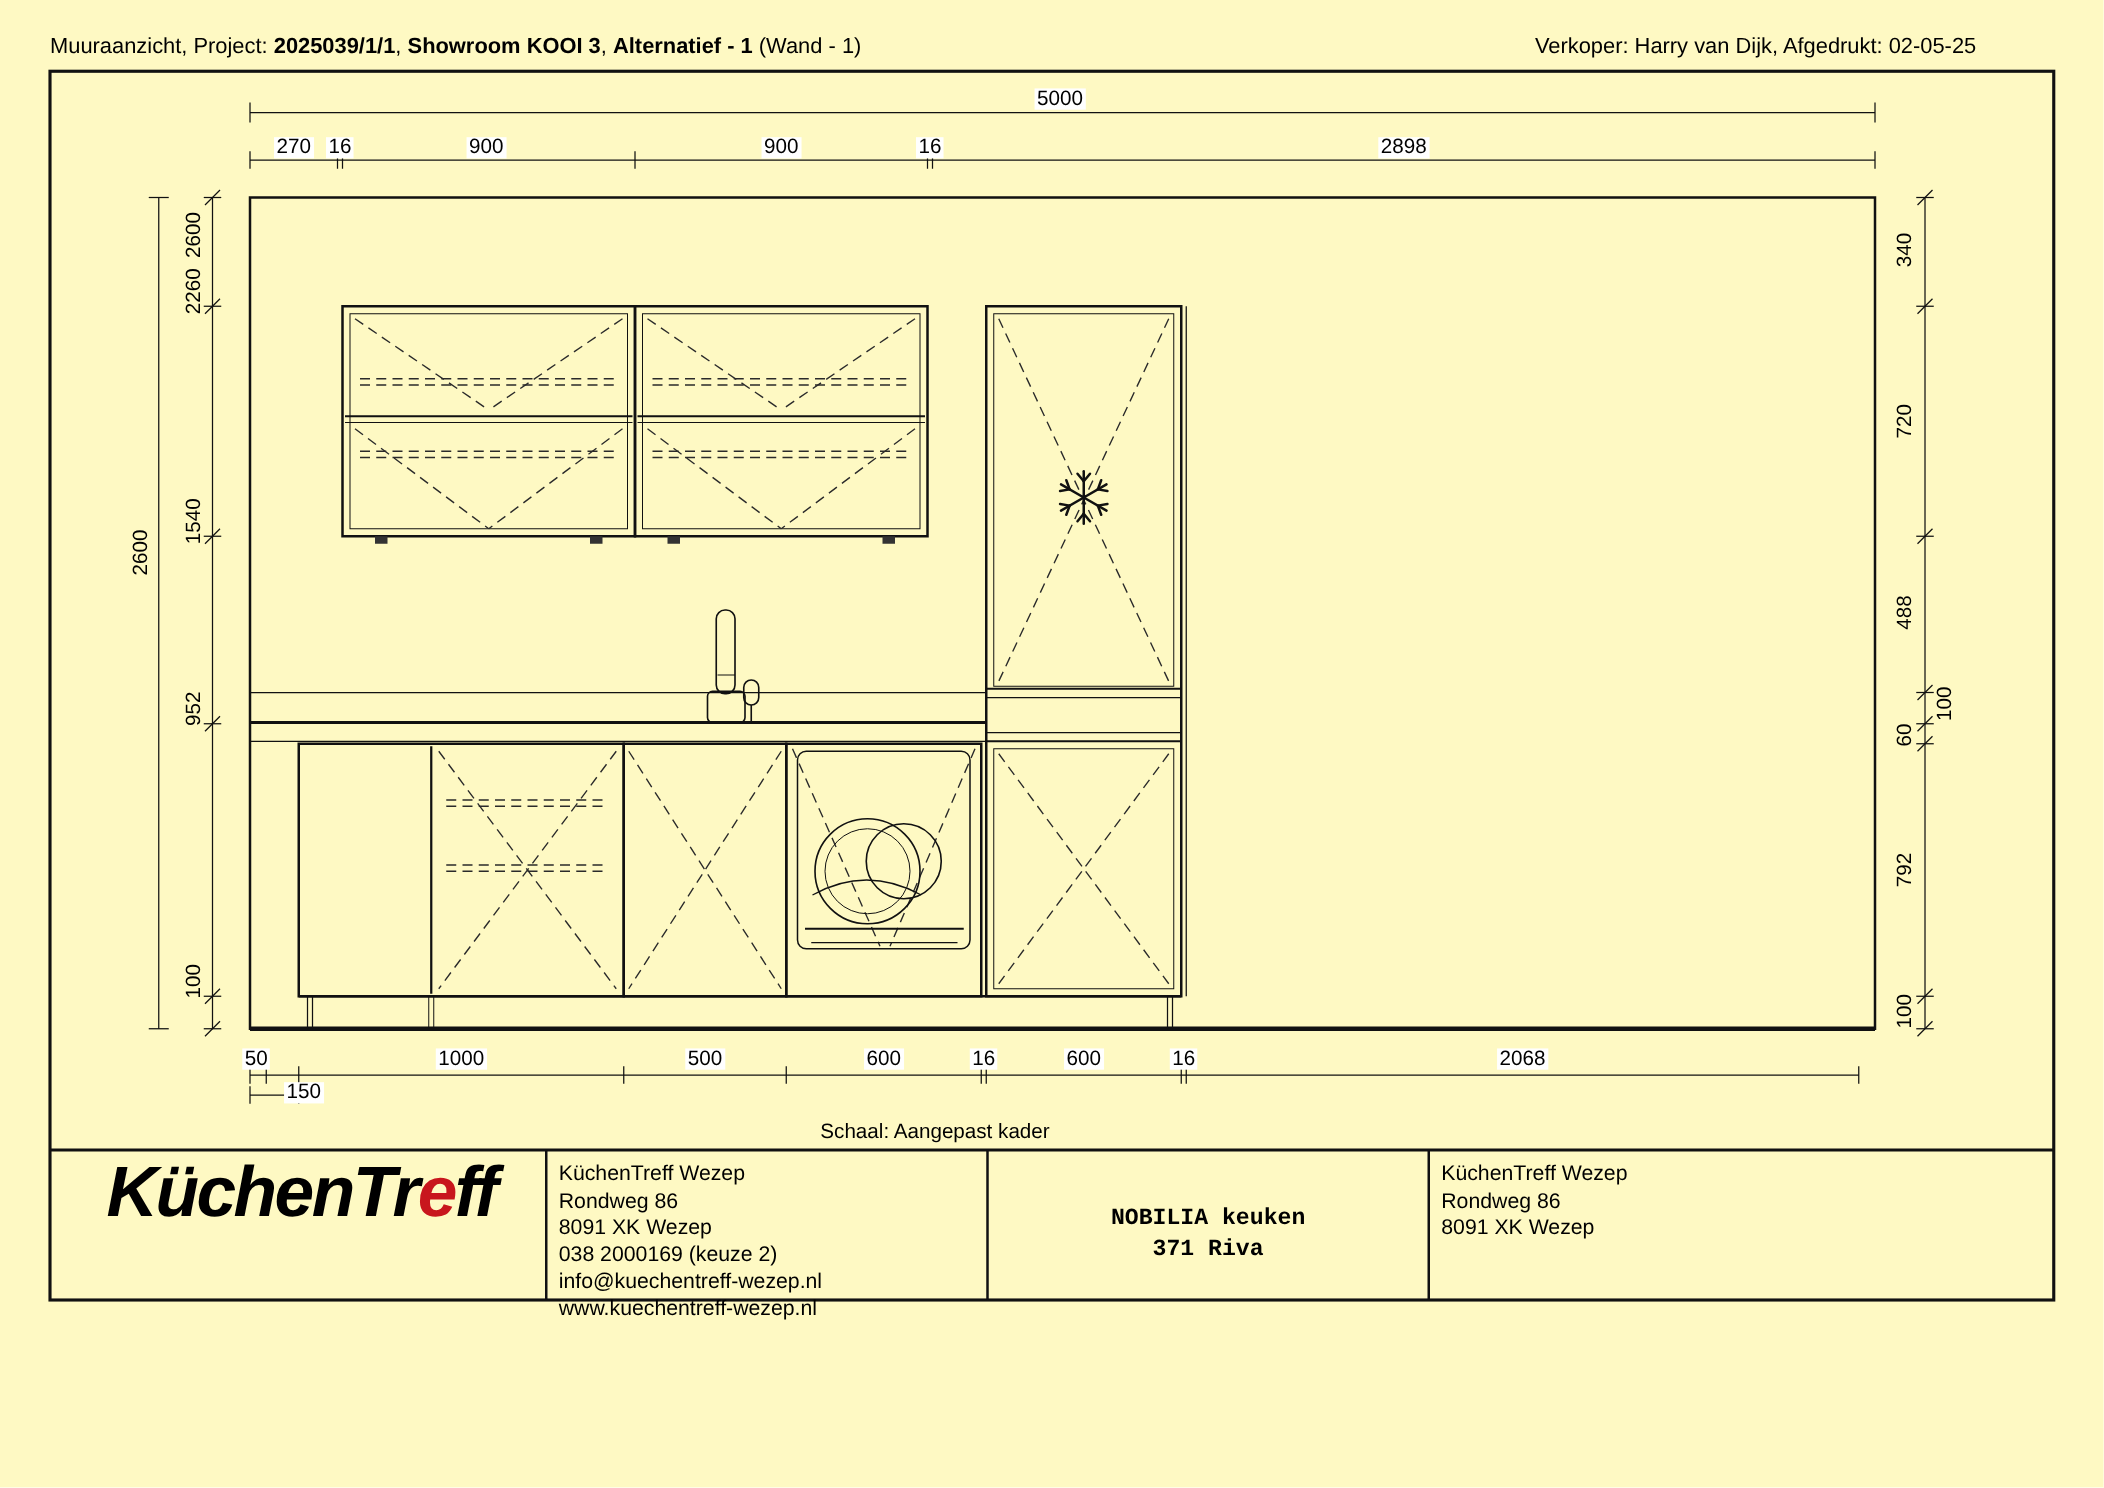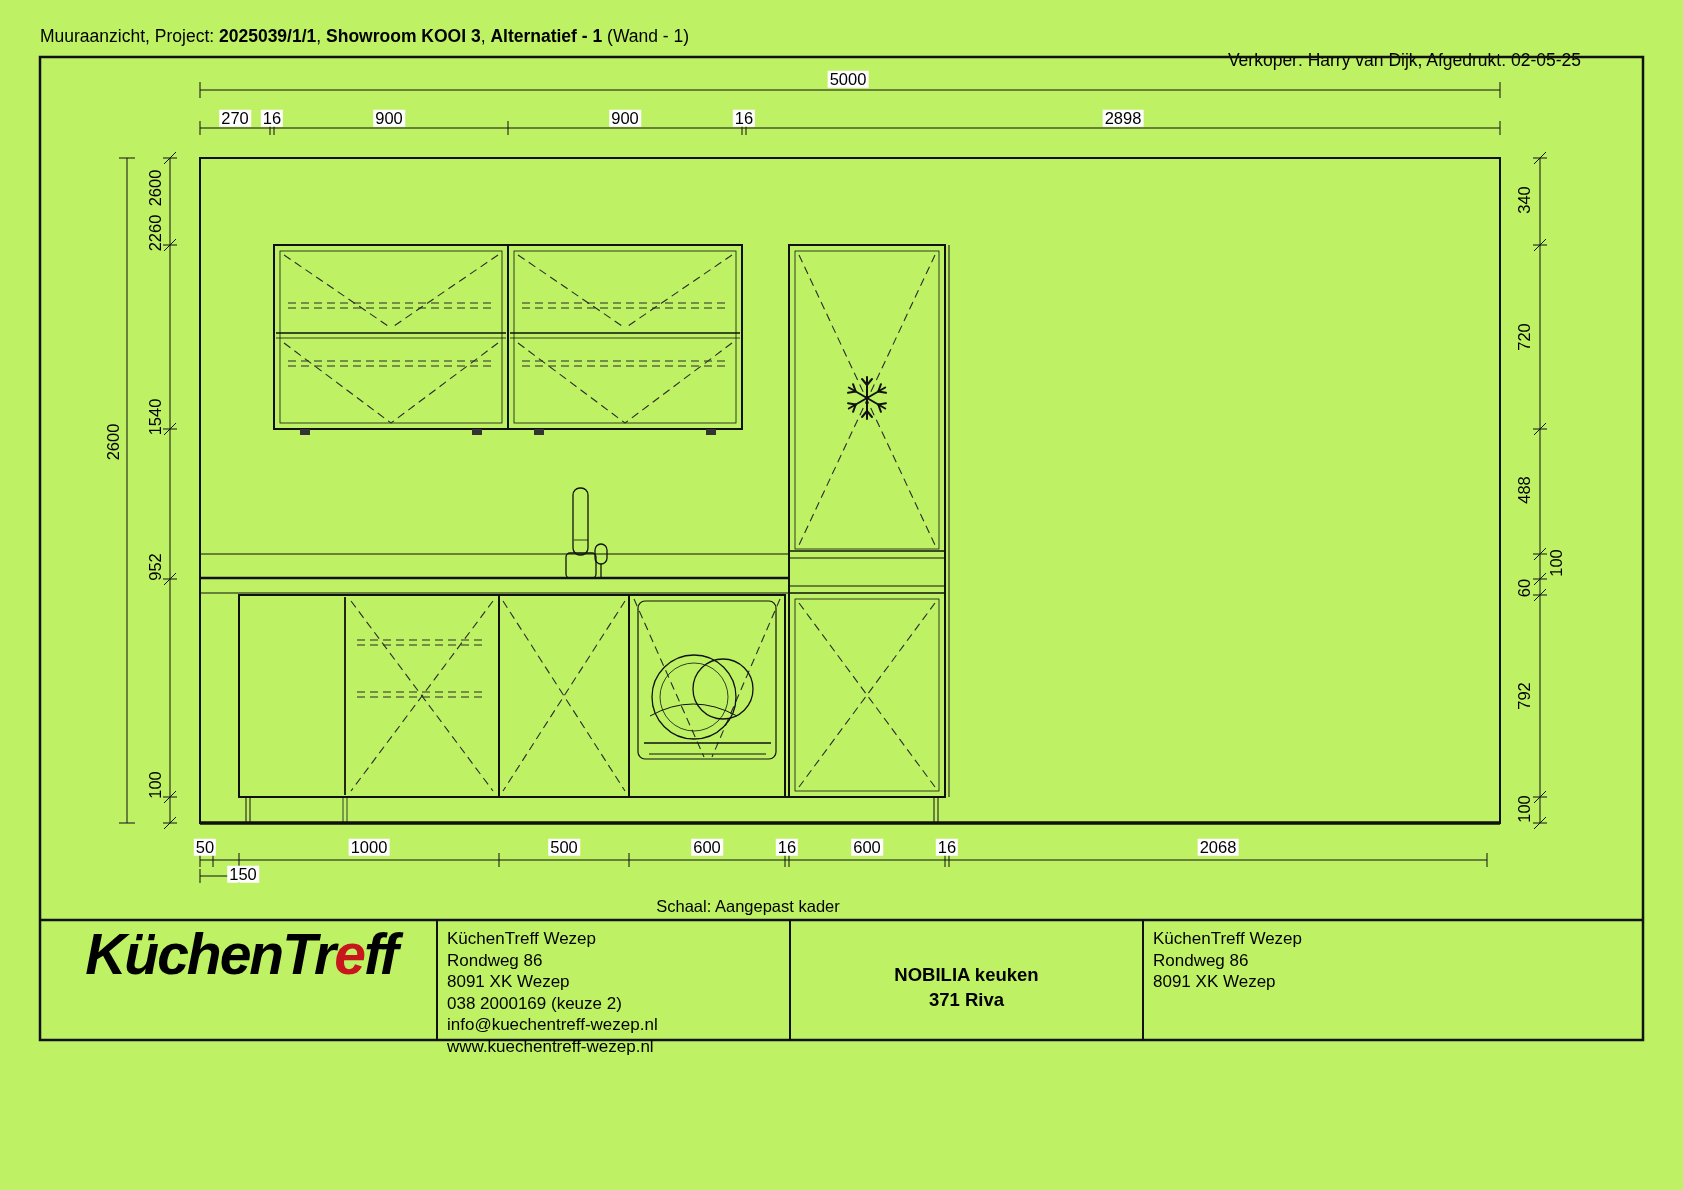--- a/index.html
+++ b/index.html
@@ -1,39 +1,39 @@
 <!DOCTYPE html>
 <html><head>
 <meta charset="utf-8">
 <style>
   html,body{margin:0;padding:0;background:#ffffff;}
   .page{
     position:relative;
     width:1683px;height:1190px;
-    background:#bef264;
+    background:#fef9c3;
     font-family:"Liberation Sans", sans-serif;
     color:#000;
     overflow:hidden;
   }
   .hdr{
     position:absolute;top:26px;font-size:17.5px;white-space:nowrap;
   }
   .hdr b{font-weight:bold;}
   svg.cad{position:absolute;left:0;top:0;}
   .dim{
     position:absolute;font-size:16.5px;white-space:nowrap;
     transform:translate(-50%,-50%);
     background:#fff;padding:0 2px;line-height:1;
   }
   .dim.v{transform:translate(-50%,-50%) rotate(-90deg);background:transparent;padding:0;}
   .note{position:absolute;font-size:16.5px;white-space:nowrap;transform:translate(-50%,-50%);}
   .addr{position:absolute;font-size:17px;line-height:21.5px;white-space:nowrap;}
   .product{
     position:absolute;left:790px;top:962px;width:353px;text-align:center;
-    font-size:18.5px;font-weight:bold;line-height:25px;
+    font-size:18.5px;font-weight:bold;line-height:25px;font-family:Liberation Mono, monospace;
   }
   .logo-main{
     position:absolute;left:58px;top:921px;width:366px;text-align:center;
     font-style:italic;font-weight:bold;font-size:57px;letter-spacing:-2px;
     white-space:nowrap;
   }
   .logo-sub{
     position:absolute;left:150px;top:983px;width:272px;text-align:right;
     font-weight:bold;font-size:29px;letter-spacing:0px;white-space:nowrap;
   }
@@ -41,21 +41,21 @@
   .footer-note{position:absolute;left:500px;top:1060px;width:560px;text-align:center;font-size:16.5px;}
 </style>
 </head>
 <body>
 
 <div class="page">
 
   <div class="hdr" style="left:40px;">
     <span>Muuraanzicht, Project: </span><b>2025039/1/1</b><span>, </span><b>Showroom KOOI 3</b><span>, </span><b>Alternatief - 1</b><span> (Wand - 1)</span>
   </div>
-  <div class="hdr" style="right:102px;text-align:right;margin-top:24px;">Verkoper: Harry van Dijk, Afgedrukt: 02-05-25</div>
+  <div class="hdr" style="right:102px;text-align:right;">Verkoper: Harry van Dijk, Afgedrukt: 02-05-25</div>
 
   <svg class="cad" width="1683" height="1190" viewBox="0 0 1683 1190">
     <g fill="none" stroke="#111111">
 
       <g>
         <rect x="40" y="57" width="1603" height="983" stroke-width="2.5"></rect>
         <line x1="40" y1="920" x2="1643" y2="920" stroke-width="2.5"></line>
         <line x1="437" y1="920" x2="437" y2="1040" stroke-width="2"></line>
         <line x1="790" y1="920" x2="790" y2="1040" stroke-width="2"></line>
         <line x1="1143" y1="920" x2="1143" y2="1040" stroke-width="2"></line>

